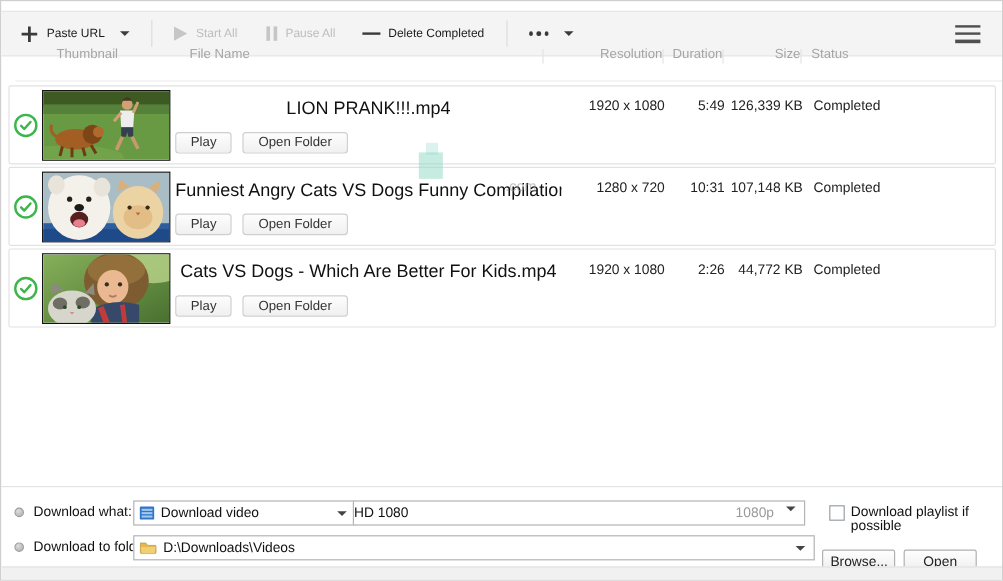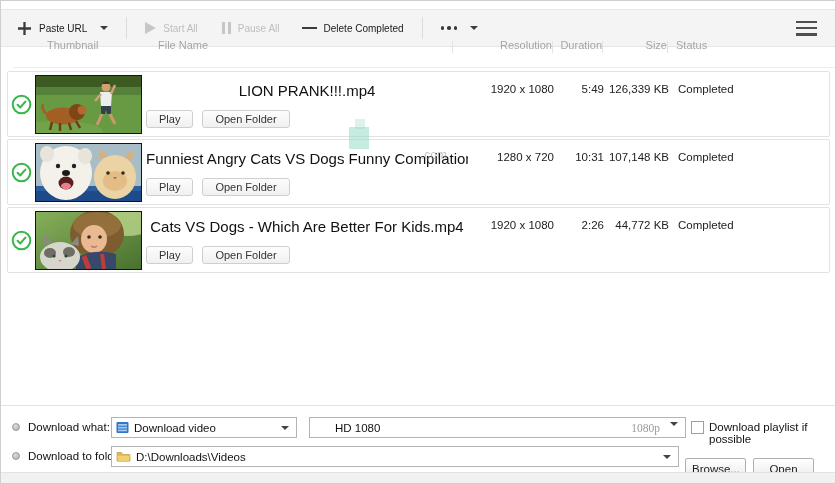--- a/index.html
+++ b/index.html
@@ -68,22 +68,22 @@
   .footer-divider{position:absolute;left:0;right:0;top:404px;border-top:1px solid #e3e3e3;}
   .f-row{position:absolute;left:0;right:0;height:21px;}
   .f-row.a{top:416px;} .f-row.b{top:445px;}
   .bullet{position:absolute;left:11px;top:6px;width:8px;height:8px;border-radius:50%;
           background:radial-gradient(circle at 35% 30%,#dedede,#ababab);border:1px solid #9a9a9a;box-sizing:border-box;}
   .f-label{position:absolute;left:27px;top:4px;font-size:11.5px;color:#111;}
   .combo{position:absolute;height:21px;background:#fff;border:1px solid #b3b3b3;box-sizing:border-box;
          display:flex;align-items:center;font-size:11.5px;color:#111;cursor:default;}
   .combo .caret{margin-left:auto;margin-right:7px;border-top-color:#444;}
   .combo-type{left:110px;width:186px;padding-left:4px;gap:5px;}
-  .combo-quality{left:308px;width:377px;padding-left:25px;}
-  .q-right{margin-left:auto;display:flex;align-items:flex-start;font-family:Liberation Serif, serif;}
+  .combo-quality{left:293px;width:377px;padding-left:0;}
+  .q-right{margin-left:auto;display:flex;align-items:flex-start;}
   .q-short{color:#9a9a9a;margin-right:10px;}
   .combo-folder{left:110px;width:568px;padding-left:4px;gap:5px;}
   .checkbox{position:absolute;left:690px;top:4px;width:13px;height:13px;background:#fff;border:1px solid #9aa0a6;box-sizing:border-box;}
   .cb-label{position:absolute;left:708px;top:4px;font-size:11.5px;color:#111;}
   .f-btn{position:absolute;top:12px;height:21px;width:61px;font-size:11.5px;color:#222;font-family:inherit;
          background:linear-gradient(#fefefe,#ececec);border:1px solid #b0b0b0;border-radius:2px;cursor:default;}
   .btn-browse{left:684px;} .btn-open{left:752px;}
 
   .statusbar{position:absolute;left:0;right:0;bottom:0;height:10px;background:#f1f1f1;border-top:1px solid #e2e2e2;}
 </style>

